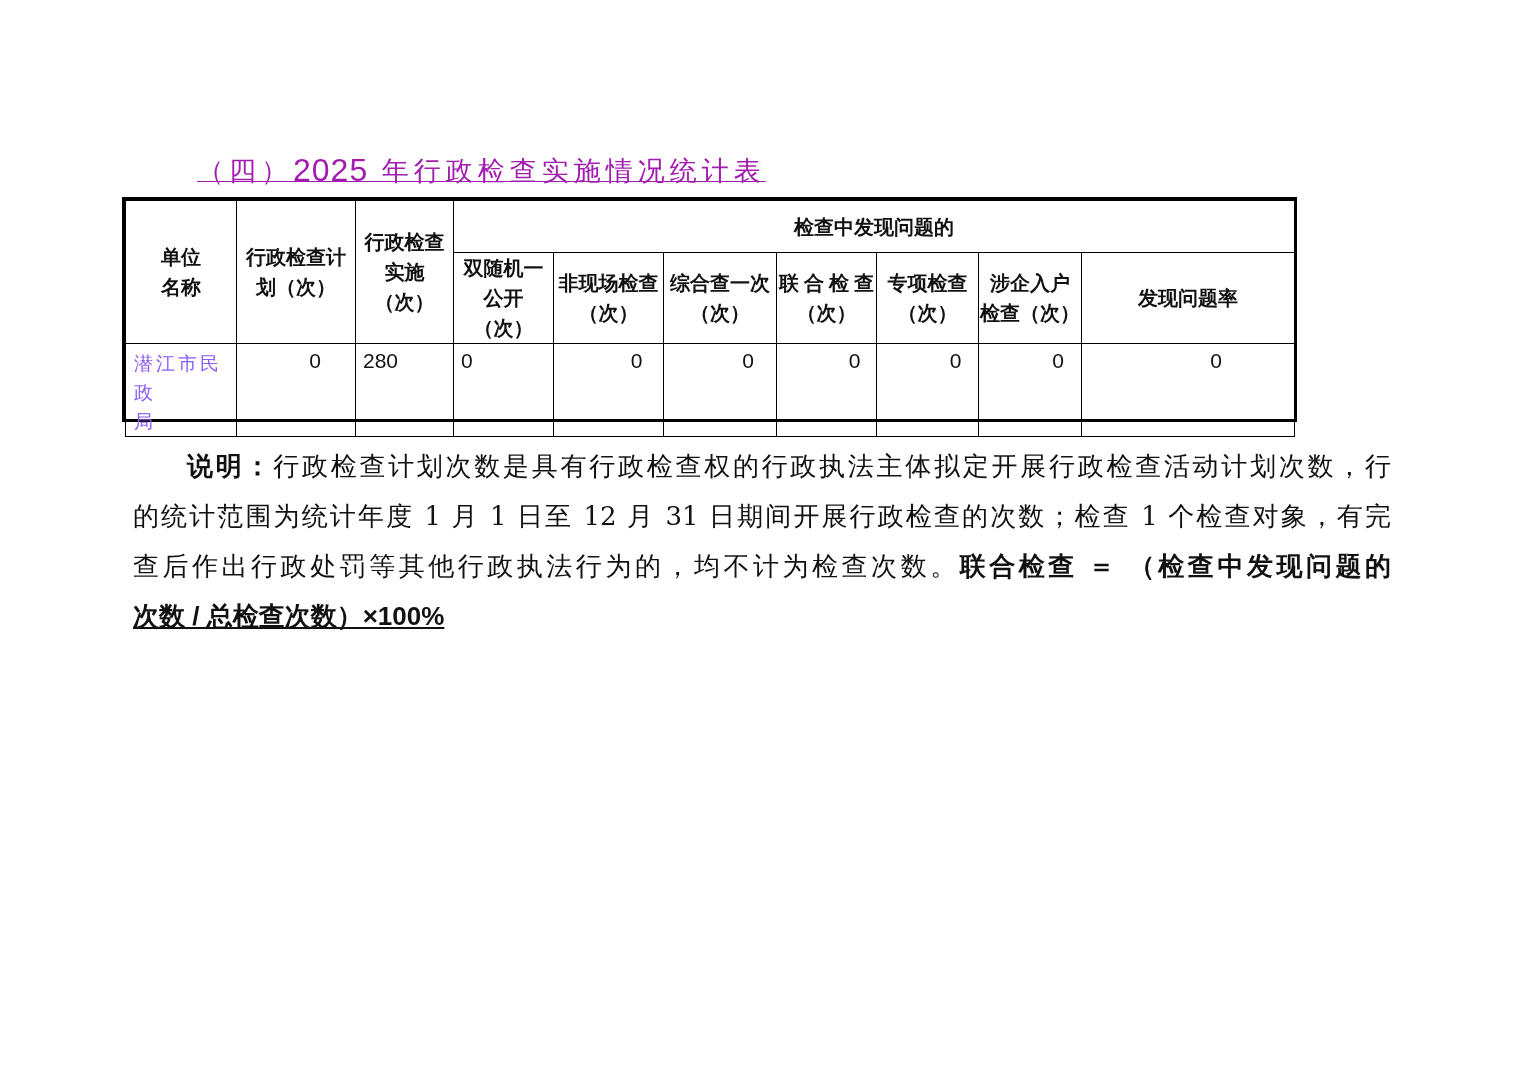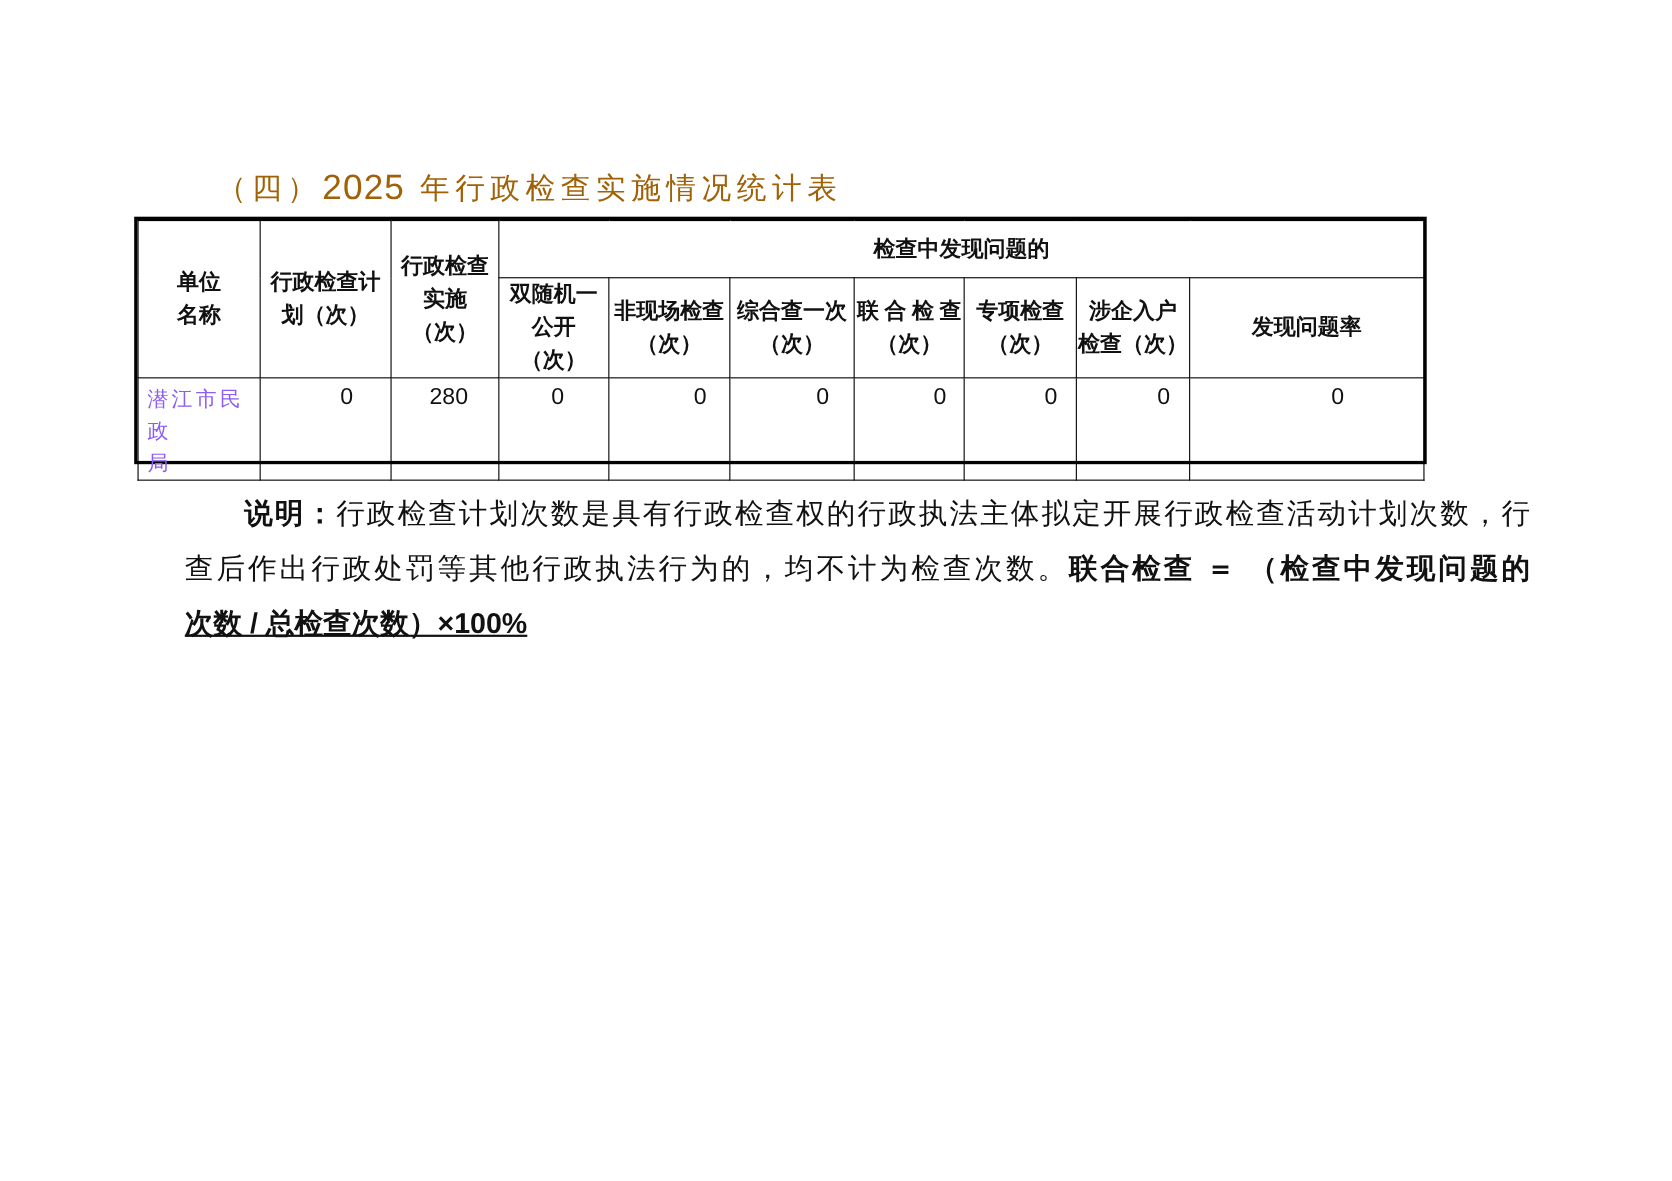--- a/index.html
+++ b/index.html
@@ -6,21 +6,22 @@
   html, body { width: 1520px; height: 1074px; background: #ffffff; overflow: hidden; }
   body { position: relative; font-family: "Liberation Sans", sans-serif; color: #000; }
 
   
   .doc-title {
     position: absolute;
     left: 197px;
     top: 152px;
     height: 40px;
     white-space: nowrap;
-    color: #a16207;
+    color: #a21caf;
+    text-decoration: underline;
   }
   .doc-title .cjk {
     font-family: "DejaVu Serif", "Liberation Serif", serif;
     font-size: 27px;
     letter-spacing: 5px;
     vertical-align: baseline;
   }
   .doc-title .year {
     font-family: "Liberation Sans", sans-serif;
     font-size: 32px;
@@ -75,40 +76,39 @@
   td.unitcell {
     font-family: "DejaVu Serif", "Liberation Serif", serif;
     font-size: 19px;
     letter-spacing: 3px;
     line-height: 29px;
     padding: 5px 6px 0 8px;
     vertical-align: top;
     color: #8b5cf6;
   }
   .al-right  { text-align: right;  padding-right: 34px; }
-  .al-left   { text-align: center;   padding-left: 7px; }
+  .al-left   { text-align: left;   padding-left: 7px; }
   .al-cshift { text-align: center; padding-left: 56px; }
 
   
   .explanation {
     position: absolute;
     left: 133px;
     top: 441px;
     width: 1258px;
     color: #111;
   }
   .exp-line {
     height: 50px;
     line-height: 50px;
     font-family: "DejaVu Serif", "Liberation Serif", serif;
     font-size: 26px;
     white-space: nowrap;
     text-align: justify;
     text-align-last: justify;
-    margin-left: 35px;
   }
   .exp-line.first { text-indent: 54px; }
   .exp-line.last  { text-align-last: left; text-decoration: underline; }
   .exp-line .seg.bold {
     font-family: "Liberation Sans", sans-serif;
     font-weight: 700;
   }
 </style>
 </head>
 <body>
@@ -188,15 +188,16 @@
       <td class="dcell al-cshift">0</td>
       <td class="dcell al-cshift">0</td>
       <td class="dcell al-cshift">0</td>
     </tr>
   </tbody>
     </table>
 </div>
 
 <div class="explanation">
     <div class="exp-line first"><span class="seg bold">说明：</span><span class="seg">行政检查计划次数是具有行政检查权的行政执法主体拟定开展行政检查活动计划次数，行</span></div>
+    <div class="exp-line"><span class="seg">的统计范围为统计年度 1 月 1 日至 12 月 31 日期间开展行政检查的次数；检查 1 个检查对象，有完</span></div>
     <div class="exp-line"><span class="seg">查后作出行政处罚等其他行政执法行为的，均不计为检查次数。</span><span class="seg bold">联合检查 ＝ （检查中发现问题的</span></div>
     <div class="exp-line last"><span class="seg bold">次数 / 总检查次数）×100%</span></div>
   </div>
 
 </body></html>

